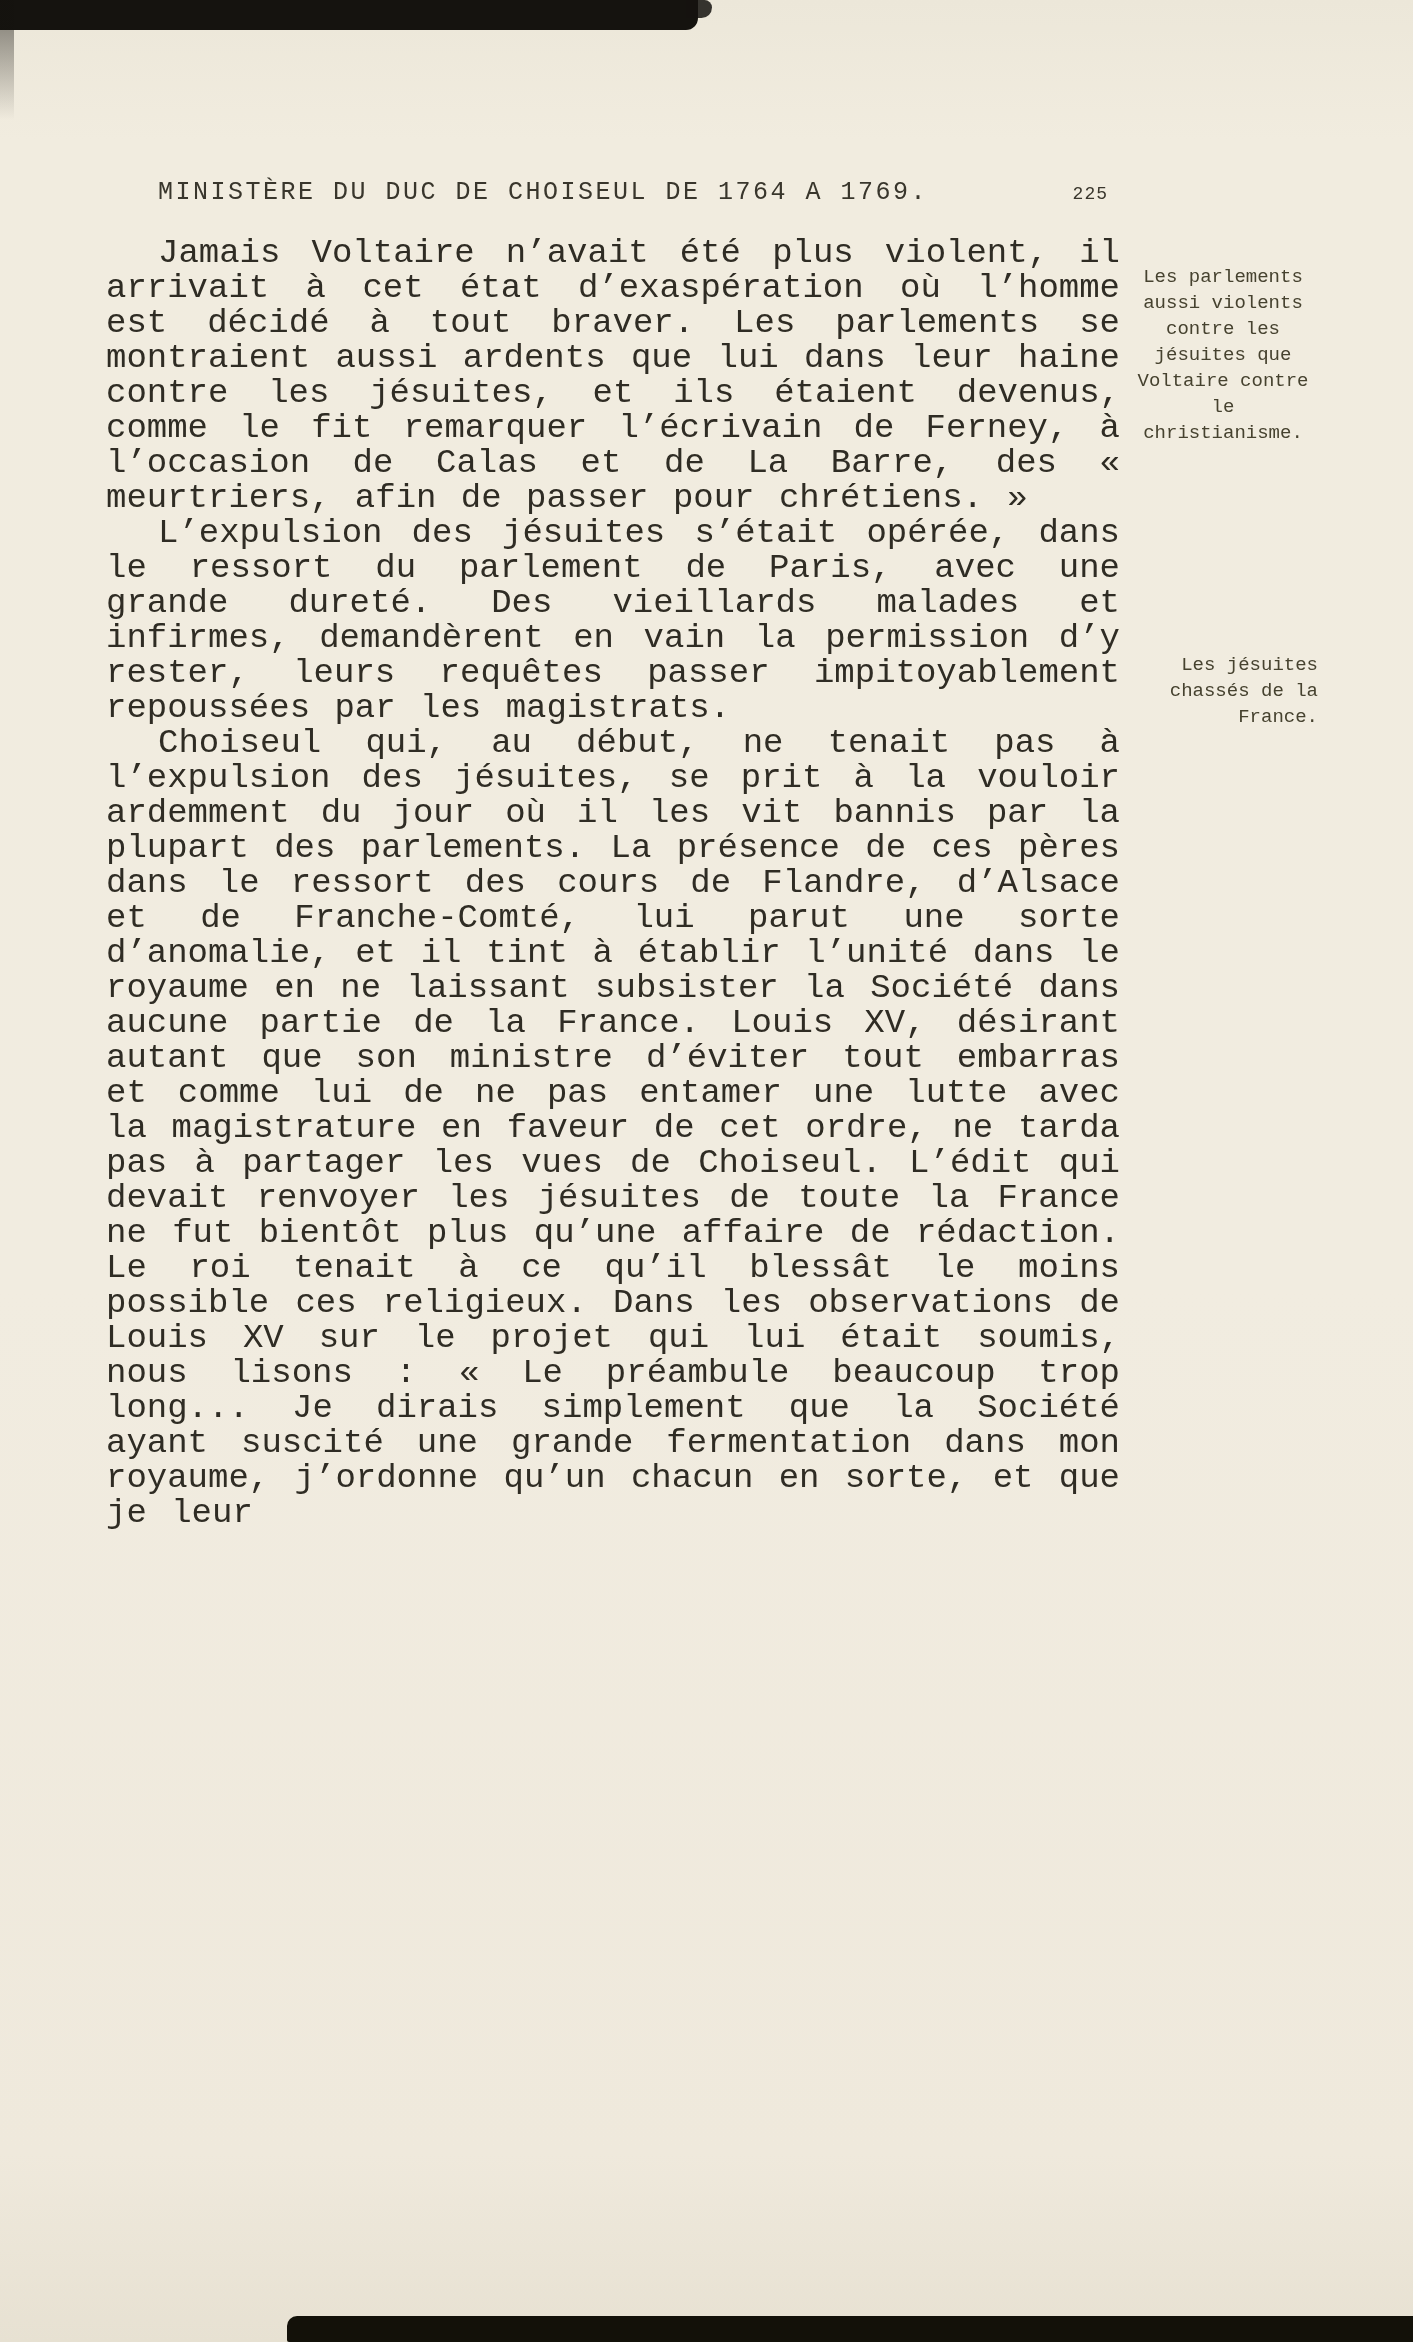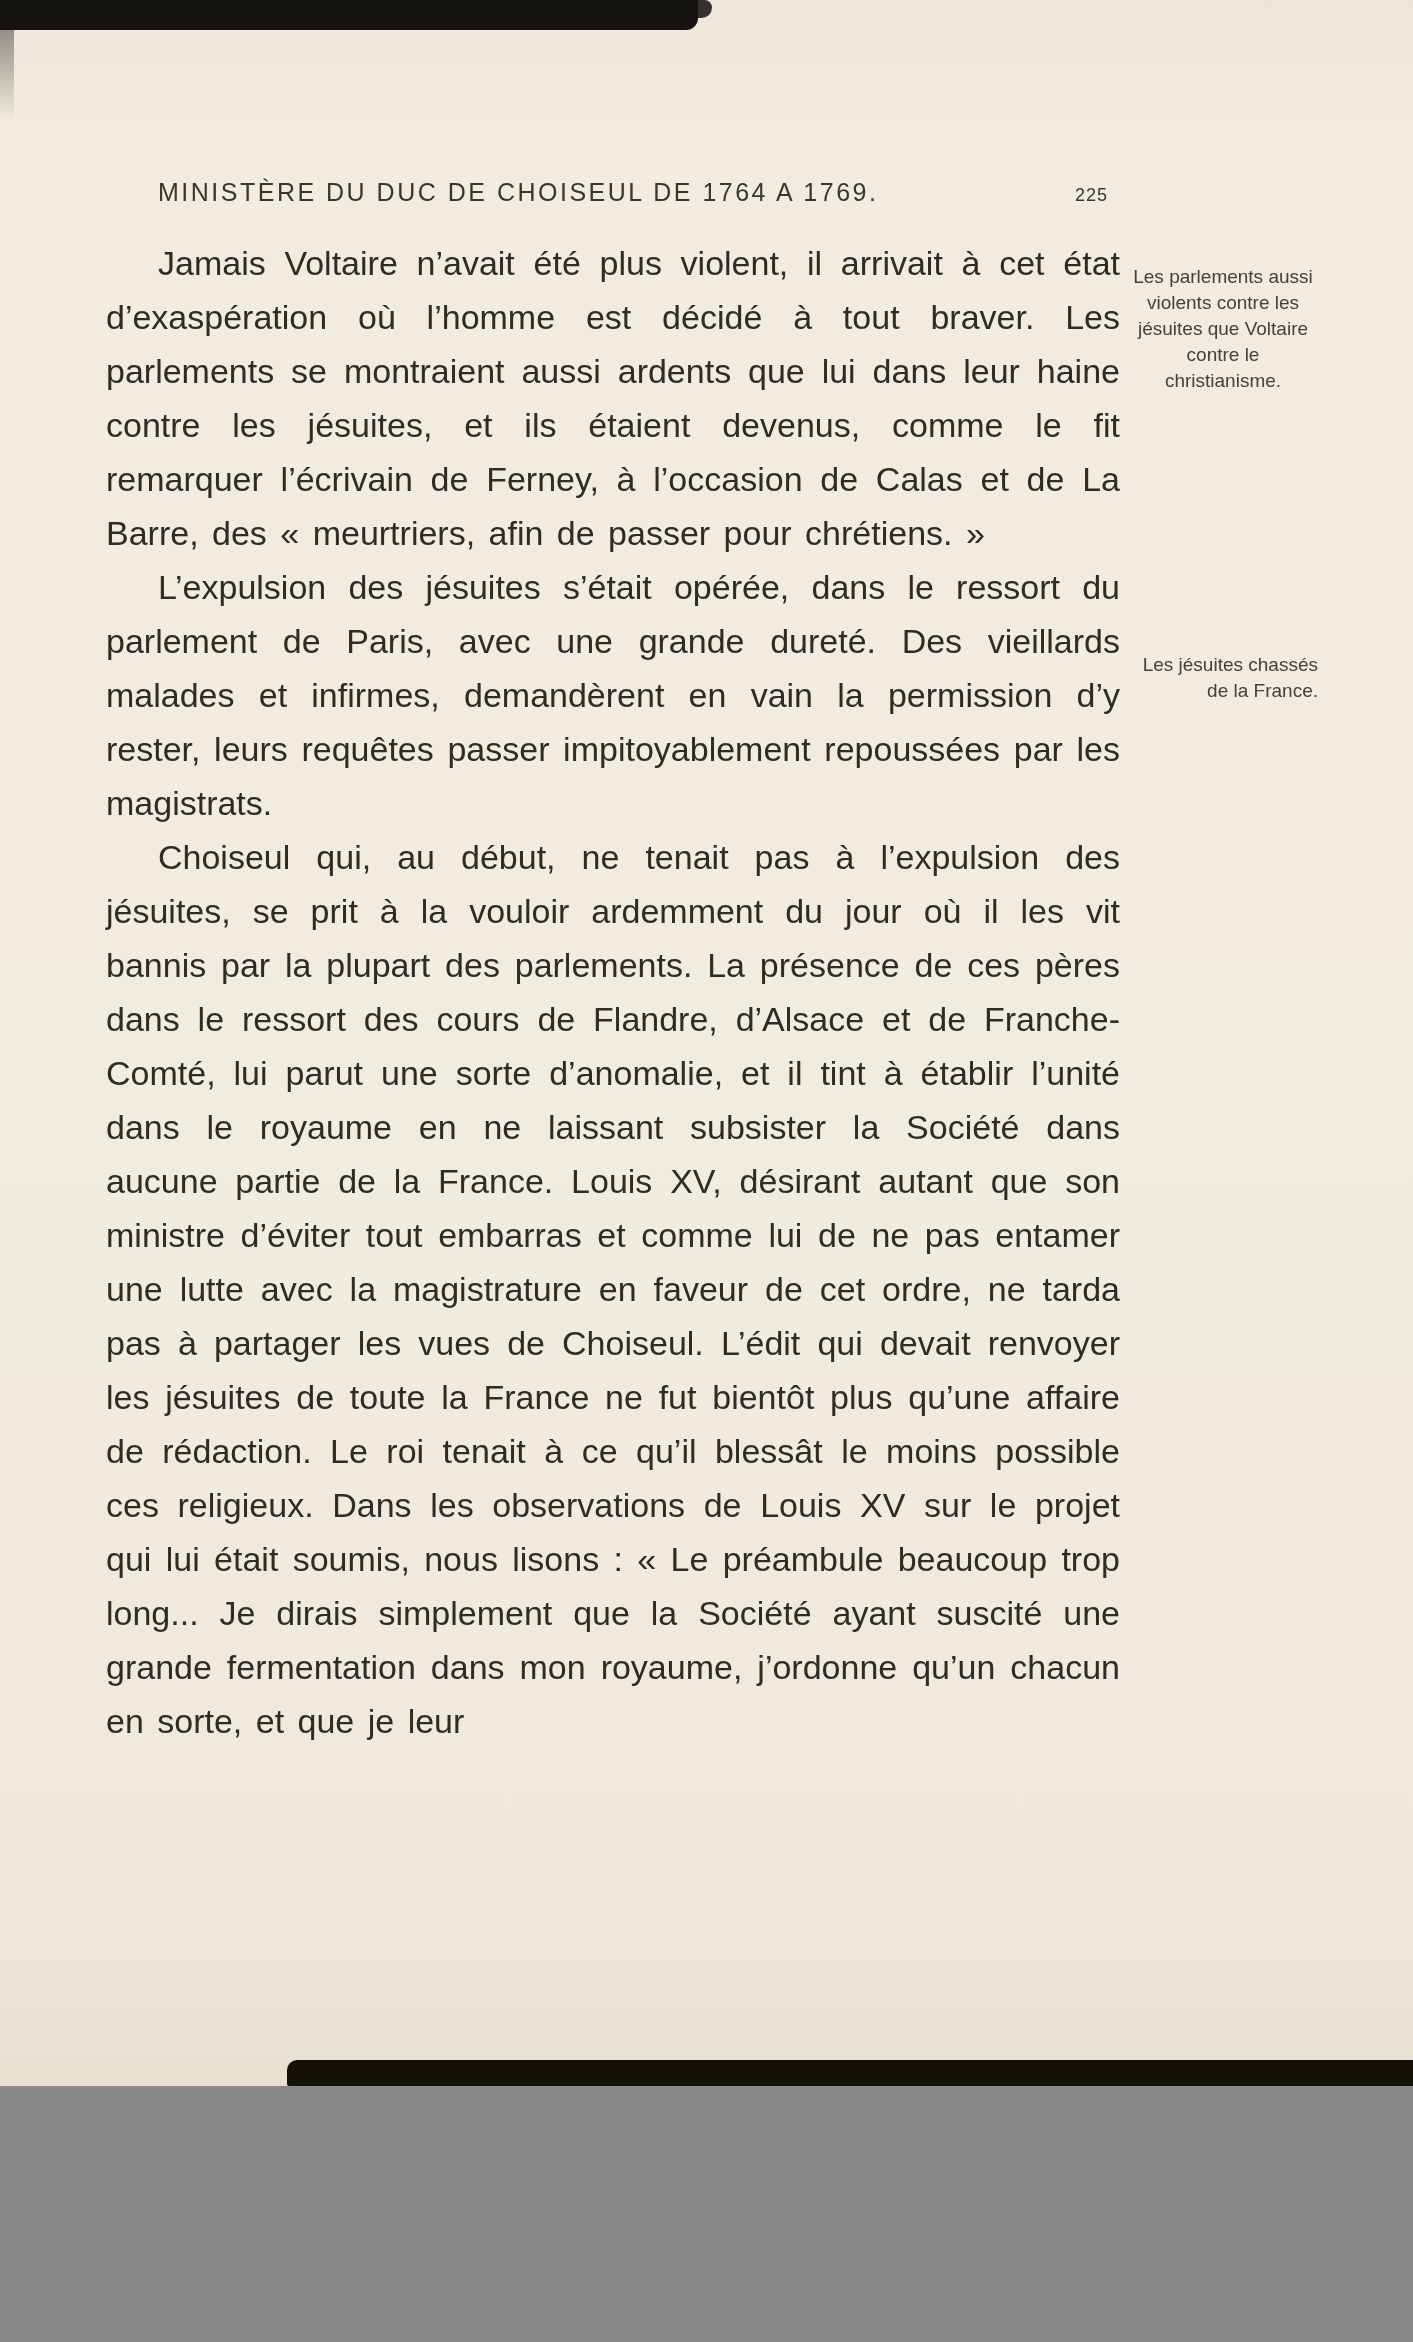--- a/index.html
+++ b/index.html
@@ -1,23 +1,23 @@
 <!DOCTYPE html>
 <html><head>
 <meta charset="utf-8">
 <style>
   * { margin:0; padding:0; box-sizing:border-box; }
   html,body { background:#888; }
   .page {
     position:relative;
     width:1413px;
-    height:2086px;
+    height:2342px;
     margin:0 auto;
     background:linear-gradient(180deg,#ece7d9 0%,#f1ecdf 6%,#f1ece0 55%,#efe9dc 92%,#e7e1d2 100%);
-    font-family:Liberation Sans, sans-serif;
+    font-family:Liberation Mono, monospace;
     color:#2e2b24;
     overflow:hidden;
   }
   
   .scan-bar-top {
     position:absolute; top:0; left:0;
     width:698px; height:30px;
     background:#15130f;
     border-radius:0 0 12px 0;
   }
@@ -39,21 +39,21 @@
   .running-head {
     position:absolute; top:178px; left:158px; width:950px;
     display:flex; justify-content:space-between; align-items:baseline;
     font-size:25px; letter-spacing:2.5px; color:#39362c;
     white-space:nowrap;
   }
   .running-head .pagenum { letter-spacing:1px; font-size:18px; }
 
   .main-col {
     position:absolute; top:236px; left:106px; width:1014px;
-    font-size:34px; line-height:54px;
+    font-size:34px; line-height:35px;
     text-align:justify; text-justify:inter-word;
     color:#2f2c24;
   }
   .main-col p { text-indent:52px; word-spacing:4px; }
 
   .margin-notes {
     position:absolute; left:1128px; top:252px; width:190px;
     font-size:19px; line-height:26px; text-align:center;
     color:#46422f;
   }

